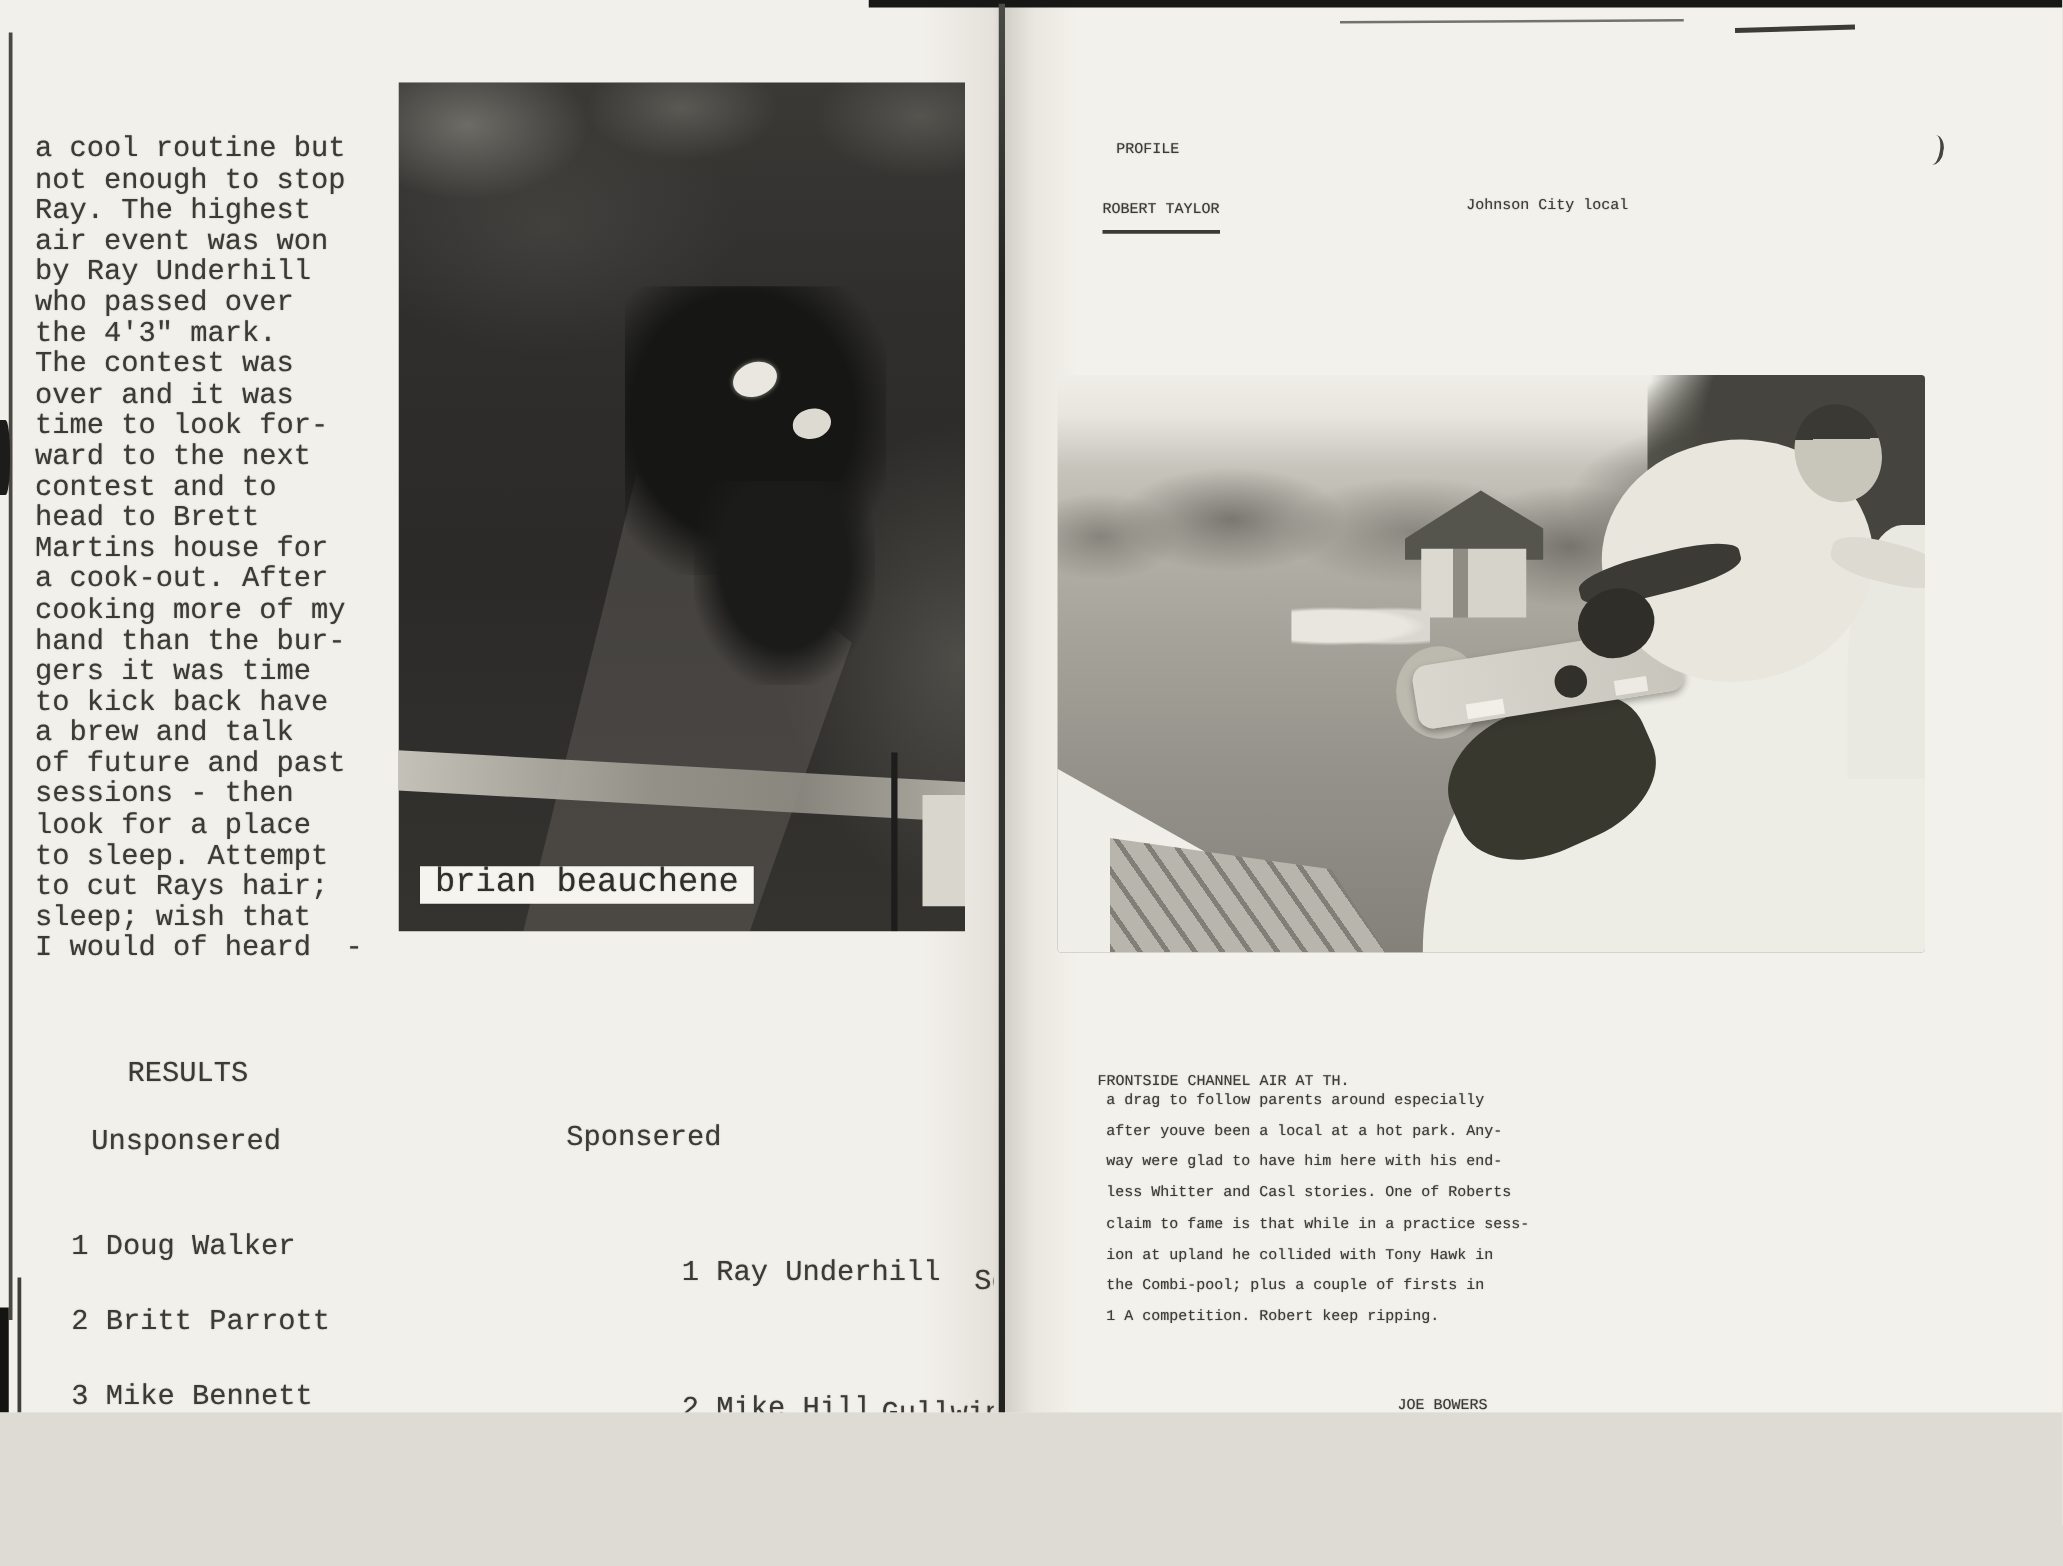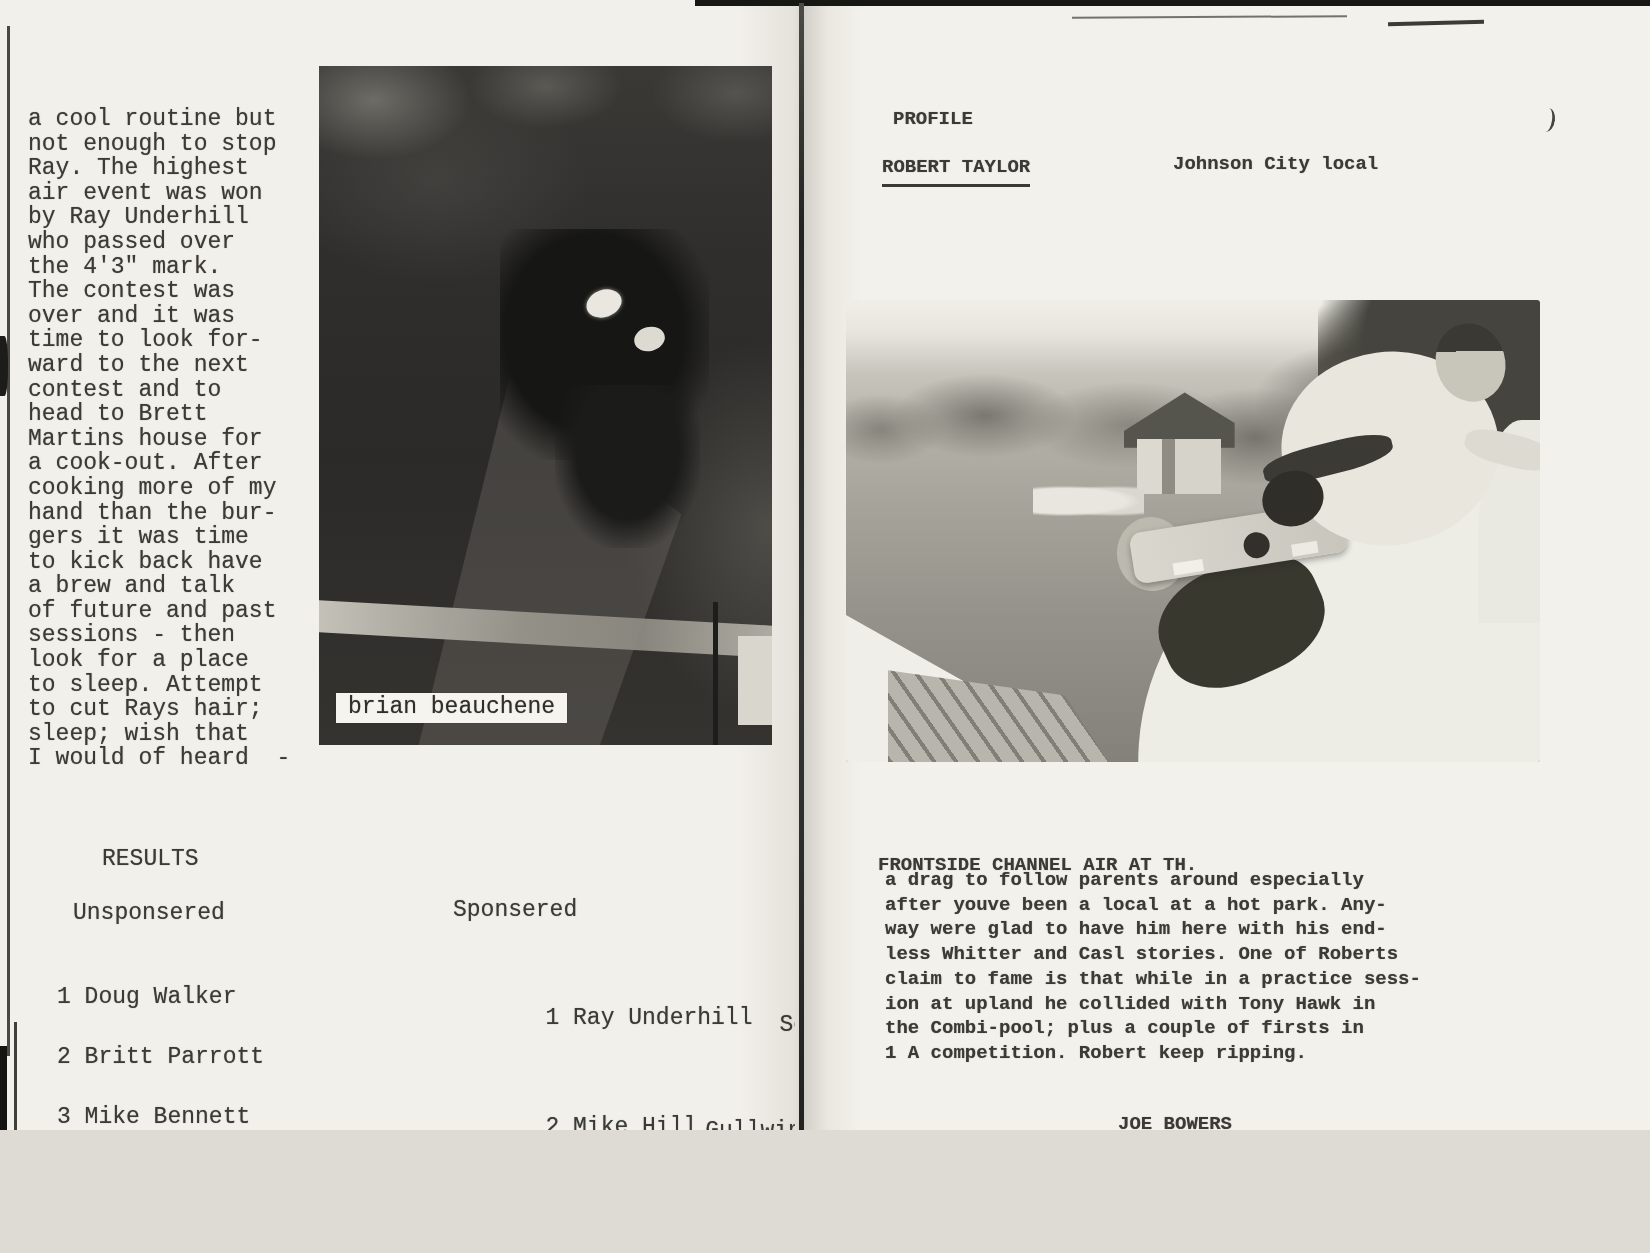--- a/index.html
+++ b/index.html
@@ -9,21 +9,21 @@
   }
   .page { position:absolute; top:0; height:1253px; }
   .pageL { left:0; width:802px;
     background:linear-gradient(90deg,#f2f0ea 0%,#f2f0ea 92%,#e4e2db 99%,#d8d6cf 100%); }
   .pageR { left:802px; width:848px;
     background:linear-gradient(90deg,#cfcdc6 0%,#e9e7e0 3%,#f3f1eb 7%,#f3f1eb 100%); }
 
   .tw { position:absolute; white-space:pre; color:#3b3a36;
         text-shadow:0 0 1px rgba(59,58,54,.55); }
   .twl { font-size:23px; line-height:24.6px; }
-  .twr { font-size:19px; line-height:24.6px;font-weight:bold; }
+  .twr { font-size:12px; line-height:24.6px; }
 
   
   .col       { left:28px;  top:107px; }
   .ov        { left:28px;  top:777px; }
   .resultsH  { left:102px; top:847px; }
   .unspH     { left:73px;  top:901px; }
   .spH       { left:453px; top:898px; }
   .unspList  { position:absolute; left:57px; top:949px; }
   .unspList .row { line-height:24.2px; font-size:23px; white-space:pre; }
   .spList    { position:absolute; left:435px; top:946px; width:360px; overflow:hidden; }
@@ -55,21 +55,21 @@
   .pad1 { position:absolute; left:59%; top:33%; width:36px; height:27px; background:#e9e7df;
           border-radius:50%; transform:rotate(-20deg); box-shadow:0 0 4px rgba(233,231,223,.6); }
   .pad2 { position:absolute; left:69.5%; top:38.5%; width:31px; height:24px; background:#dddbd1;
           border-radius:50%; transform:rotate(-14deg); }
   .deckband { position:absolute; left:-2%; top:80.5%; width:104%; height:32px;
     background:linear-gradient(90deg,#d3d0c6 0%,#9a978e 45%,#8e8c83 70%,#bab7ad 100%);
     transform:rotate(3.2deg); opacity:.92; }
   .postL { position:absolute; left:87%; top:79%; width:5px; height:21%; background:#1d1d1b; }
   .brightR { position:absolute; left:92.5%; top:84%; width:7.5%; height:13%; background:#d8d6cd; }
   .captionL { left:336px; top:693px; background:#f6f4ee; color:#2f2e2a; padding:3px 12px 4px 12px;
-    font-size:23px; line-height:23px; box-shadow:0 0 0 1px rgba(40,40,36,.12); }
+    font-size:27px; line-height:23px; box-shadow:0 0 0 1px rgba(40,40,36,.12); }
 
   
   .profile   { left:893px;  top:107px; }
   .profName  { left:882px;  top:155px; border-bottom:3px solid #3b3a36; padding-bottom:4px;text-align:right; }
   .profLoc   { left:1173px; top:152px; }
   .intro     { left:880px;  top:205px; }
   .captionR  { left:878px;  top:819px;margin-top:34px; }
   .bodyR     { left:885px;  top:868px; line-height:24.7px; }
   .byline    { left:1118px; top:1112px; }
 

